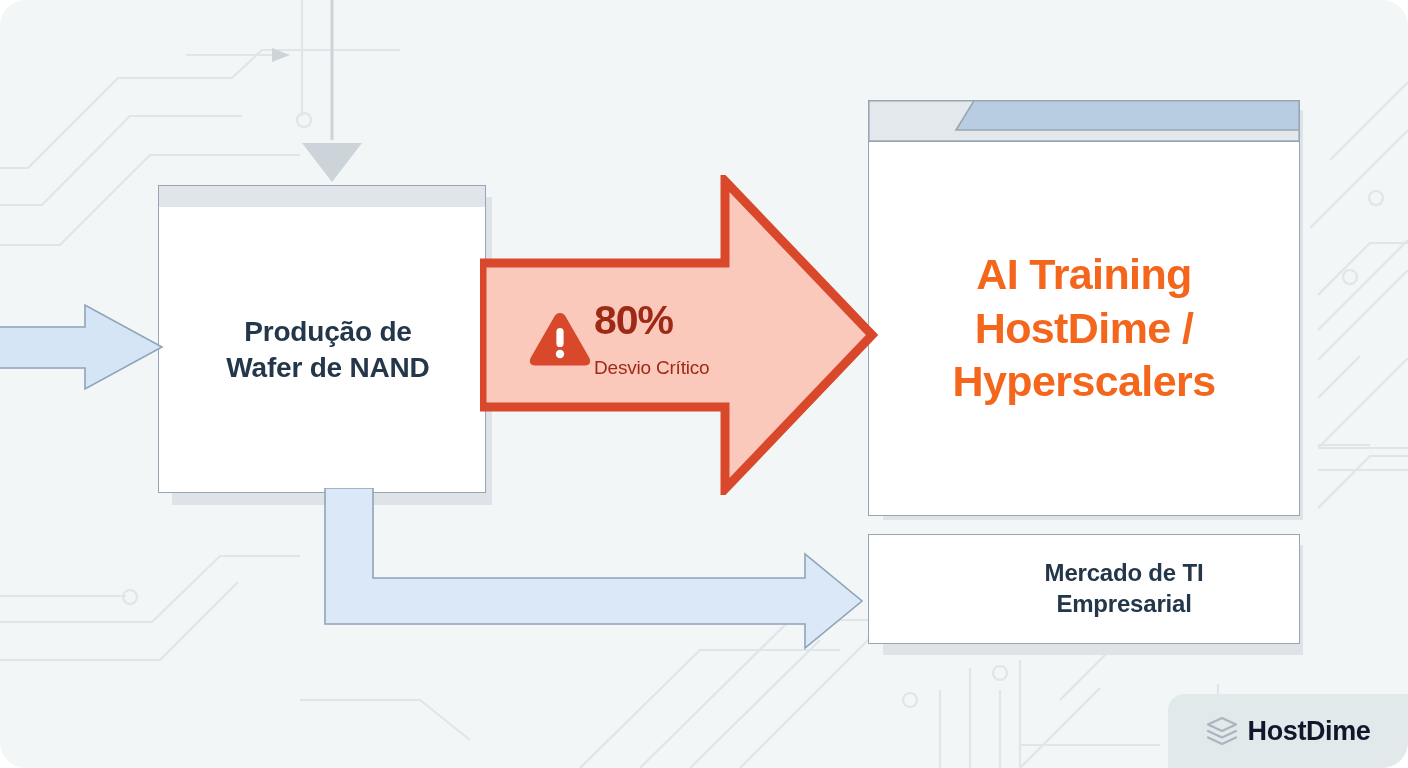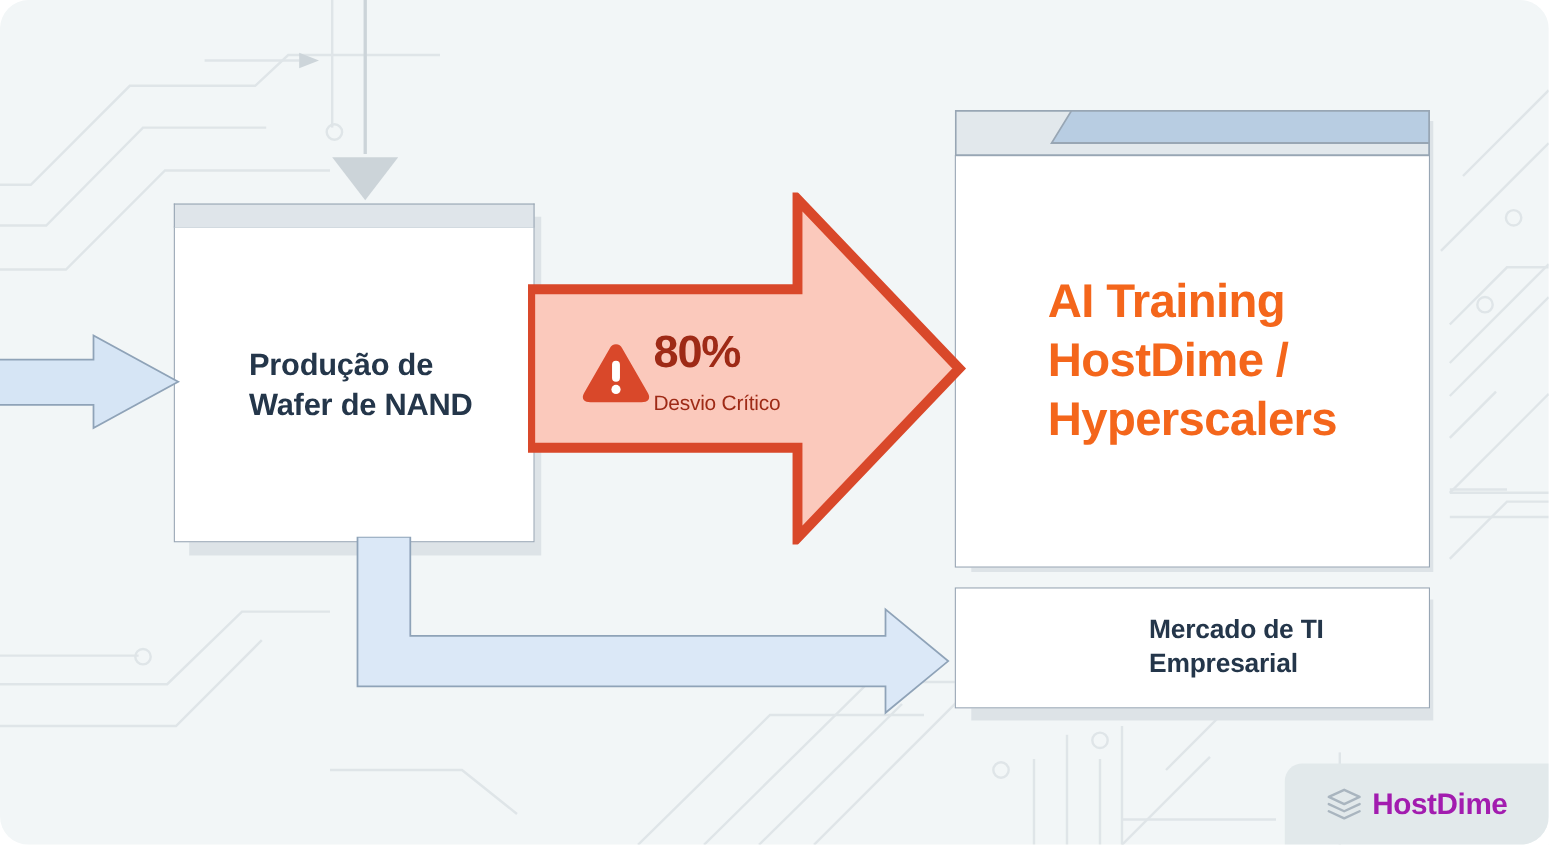--- a/index.html
+++ b/index.html
@@ -43,21 +43,21 @@
     background: #dfe5ea;
     border: 1.5px solid #98a6b4;
     border-bottom: none;
     z-index: 6;
   }
   .node-body {
     position: absolute;
     display: flex;
     align-items: center;
     justify-content: center;
-    text-align: left;
+    text-align: center;
     z-index: 7;
     border-radius: 30px;
   }
   .node-label {
     color: #24364a;
     font-weight: bold;
     line-height: 1.28;
     letter-spacing: -0.2px;
   }
   
@@ -116,21 +116,21 @@
     height: 74px;
     background: #e2e9eb;
     border-top-left-radius: 16px;
     display: flex;
     align-items: center;
     justify-content: center;
     gap: 10px;
     z-index: 20;
   }
   #logo-text {
-    color: #a21caf;
+    color: #0f172a;
     font-size: 27px;
     font-weight: bold;
     letter-spacing: -0.4px;
   }
 </style>
 </head>
 <body>
 
 <div id="canvas">
 

